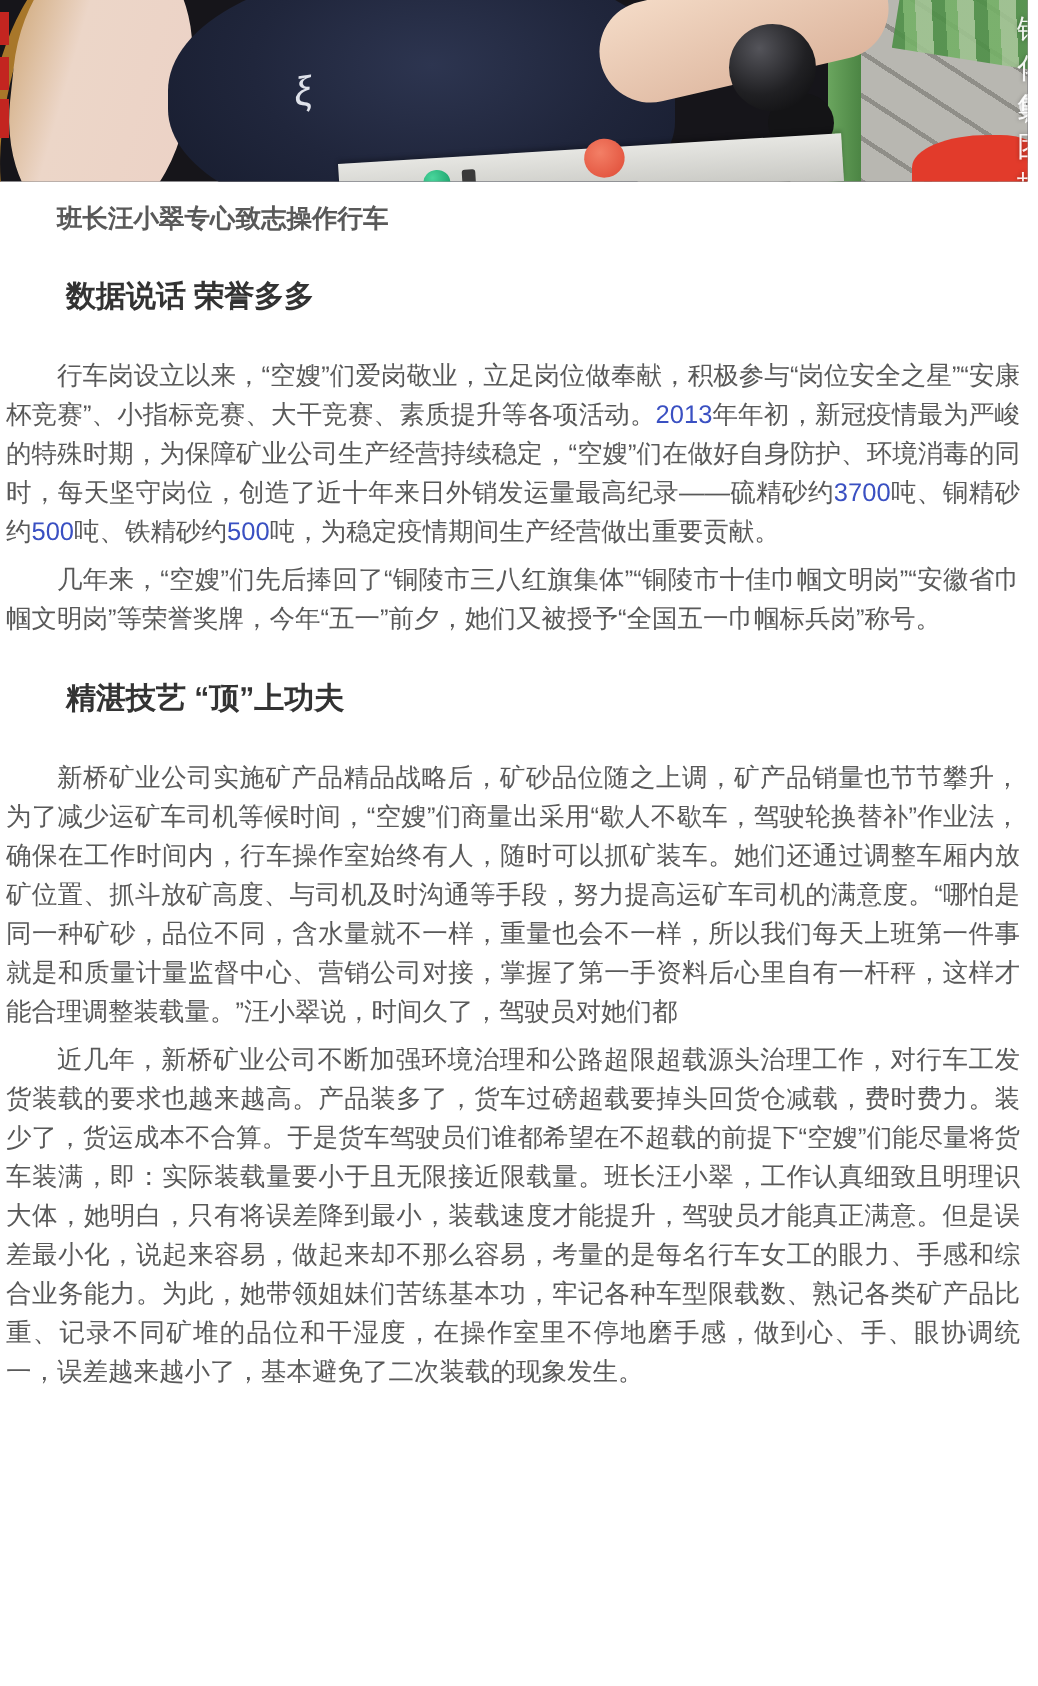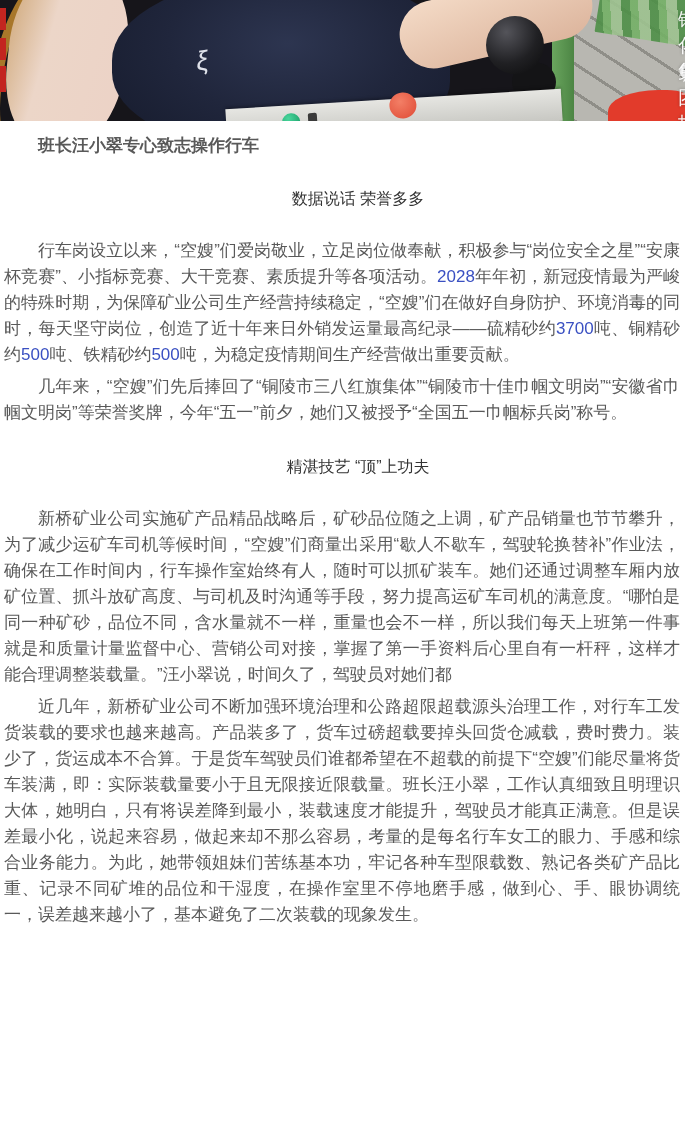--- a/index.html
+++ b/index.html
@@ -83,22 +83,22 @@
   }
   .watermark svg { display:block; }
 
   
   .content { padding:0 4px; width:684px; box-sizing:border-box; }
   .caption {
     margin:13px 0 0; font-size:17px; line-height:24px;
     color:var(--body-color,#595959); text-indent:2em;font-weight:bold;
   }
   h2.heading {
-    margin:28px 0 27px; font-size:16px; line-height:25px; font-weight:normal;
-    color:var(--heading-color,#333333); text-indent:2em;text-align:center;
+    margin:28px 0 27px; font-size:20px; line-height:25px; font-weight:bold;
+    color:var(--heading-color,#333333); text-indent:2em;
   }
   p.body {
     margin:0 0 6px; font-size:17px; line-height:26px;
     color:var(--body-color,#595959); text-align:justify; text-indent:2em;
   }
   p.body .num { color:var(--num-color,#3a50c2); }
 </style>
 </head>
 <body>
 
@@ -139,21 +139,21 @@
         <path d="M31 27 L33 30 L27.5 28.2 Z" fill="#ffffff"></path>
       </svg>
       <span>铜化集团报</span>
     </div>
   </figure>
 
   <div class="content">
     <p class="caption">班长汪小翠专心致志操作行车</p>
 
     <h2 class="heading">数据说话 荣誉多多</h2>
-    <p class="body jtext">行车岗设立以来，“空嫂”们爱岗敬业，立足岗位做奉献，积极参与“岗位安全之星”“安康杯竞赛”、小指标竞赛、大干竞赛、素质提升等各项活动。<span class="num">2028</span>年年初，新冠疫情最为严峻的特殊时期，为保障矿业公司生产经营持续稳定，“空嫂”们在做好自身防护、环境消毒的同时，每天坚守岗位，创造了近十年来日外销发运量最高纪录——硫精砂约<span class="num">3700</span>吨、铜精砂约<span class="num">500</span>吨、铁精砂约<span class="num">500</span>吨，为稳定疫情期间生产经营做出重要贡献。</p>
+    <p class="body jtext">行车岗设立以来，“空嫂”们爱岗敬业，立足岗位做奉献，积极参与“岗位安全之星”“安康杯竞赛”、小指标竞赛、大干竞赛、素质提升等各项活动。<span class="num">2013</span>年年初，新冠疫情最为严峻的特殊时期，为保障矿业公司生产经营持续稳定，“空嫂”们在做好自身防护、环境消毒的同时，每天坚守岗位，创造了近十年来日外销发运量最高纪录——硫精砂约<span class="num">3700</span>吨、铜精砂约<span class="num">500</span>吨、铁精砂约<span class="num">500</span>吨，为稳定疫情期间生产经营做出重要贡献。</p>
     <p class="body jtext">几年来，“空嫂”们先后捧回了“铜陵市三八红旗集体”“铜陵市十佳巾帼文明岗”“安徽省巾帼文明岗”等荣誉奖牌，今年“五一”前夕，她们又被授予“全国五一巾帼标兵岗”称号。</p>
 
     <h2 class="heading">精湛技艺 “顶”上功夫</h2>
     <p class="body jtext">新桥矿业公司实施矿产品精品战略后，矿砂品位随之上调，矿产品销量也节节攀升，为了减少运矿车司机等候时间，“空嫂”们商量出采用“歇人不歇车，驾驶轮换替补”作业法，确保在工作时间内，行车操作室始终有人，随时可以抓矿装车。她们还通过调整车厢内放矿位置、抓斗放矿高度、与司机及时沟通等手段，努力提高运矿车司机的满意度。“哪怕是同一种矿砂，品位不同，含水量就不一样，重量也会不一样，所以我们每天上班第一件事就是和质量计量监督中心、营销公司对接，掌握了第一手资料后心里自有一杆秤，这样才能合理调整装载量。”汪小翠说，时间久了，驾驶员对她们都</p>
     <p class="body jtext">近几年，新桥矿业公司不断加强环境治理和公路超限超载源头治理工作，对行车工发货装载的要求也越来越高。产品装多了，货车过磅超载要掉头回货仓减载，费时费力。装少了，货运成本不合算。于是货车驾驶员们谁都希望在不超载的前提下“空嫂”们能尽量将货车装满，即：实际装载量要小于且无限接近限载量。班长汪小翠，工作认真细致且明理识大体，她明白，只有将误差降到最小，装载速度才能提升，驾驶员才能真正满意。但是误差最小化，说起来容易，做起来却不那么容易，考量的是每名行车女工的眼力、手感和综合业务能力。为此，她带领姐妹们苦练基本功，牢记各种车型限载数、熟记各类矿产品比重、记录不同矿堆的品位和干湿度，在操作室里不停地磨手感，做到心、手、眼协调统一，误差越来越小了，基本避免了二次装载的现象发生。</p>
   </div>
 
 </div>
 
 </body></html>

